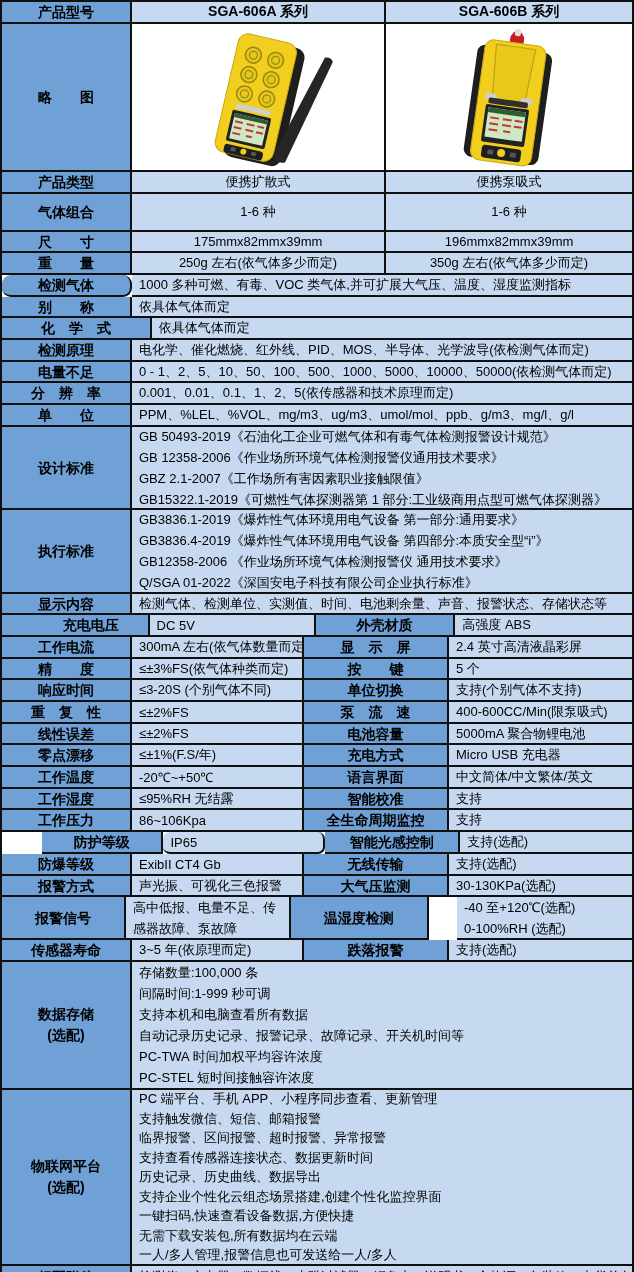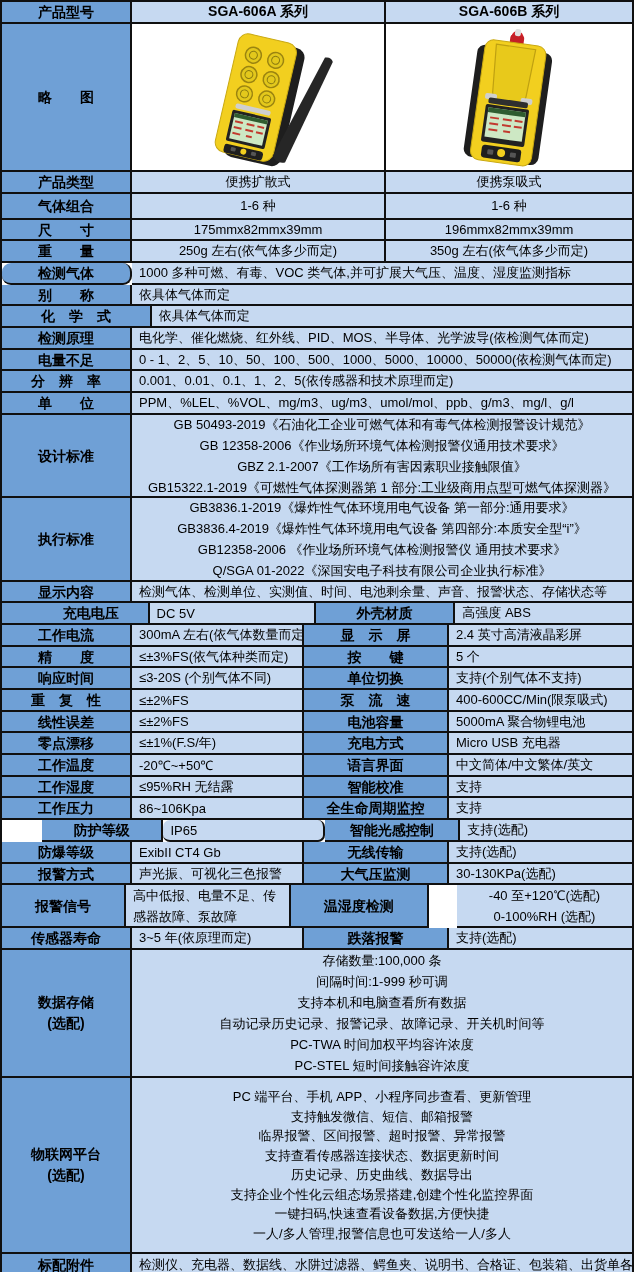--- a/index.html
+++ b/index.html
@@ -31,21 +31,21 @@
   }
   .val{
     background:#C6D9F1;
     font-size:13px;
     padding:0 7px;
   }
   .val.center{justify-content:center;text-align:center;padding:0 2px;}
   .val.bold{font-weight:bold;font-size:14px;}
   .white{background:#ffffff;justify-content:center;padding:0;}
   .lines{display:flex;flex-direction:column;justify-content:center;width:100%;}
-  .lines div{line-height:21px;white-space:nowrap;text-align:center;}
+  .lines div{line-height:21px;white-space:nowrap;}
   .oneline{white-space:nowrap;}
   .wraptext{white-space:normal;line-height:21px;}
   svg{display:block;}
 </style>
 </head>
 <body>
 
 <div class="wrap" id="spec-table">
     <div class="trow" style="height: 22px;">
       <div class="cell lab" style="width: 130px;">
@@ -144,21 +144,21 @@
       <div class="cell lab" style="width: 130px;">
         <span class="oneline">产品类型</span>
       </div>
       <div class="cell val center" style="width: 254px;">
         <span class="oneline">便携扩散式</span>
       </div>
       <div class="cell val center" style="width: 248px;">
         <span class="oneline">便携泵吸式</span>
       </div>
     </div>
-    <div class="trow" style="height: 26px;">
+    <div class="trow" style="height: 38px;">
       <div class="cell lab" style="width: 130px;">
         <span class="oneline">气体组合</span>
       </div>
       <div class="cell val center" style="width: 254px;">
         <span class="oneline">1-6 种</span>
       </div>
       <div class="cell val center" style="width: 248px;">
         <span class="oneline">1-6 种</span>
       </div>
     </div>
@@ -514,20 +514,21 @@
       </div>
       <div class="cell val" style="width: 502px;">
         <div class="lines">
           <div style="line-height: 19.5px;">PC 端平台、手机 APP、小程序同步查看、更新管理</div>
           <div style="line-height: 19.5px;">支持触发微信、短信、邮箱报警</div>
           <div style="line-height: 19.5px;">临界报警、区间报警、超时报警、异常报警</div>
           <div style="line-height: 19.5px;">支持查看传感器连接状态、数据更新时间</div>
           <div style="line-height: 19.5px;">历史记录、历史曲线、数据导出</div>
           <div style="line-height: 19.5px;">支持企业个性化云组态场景搭建,创建个性化监控界面</div>
           <div style="line-height: 19.5px;">一键扫码,快速查看设备数据,方便快捷</div>
+          <div style="line-height: 19.5px;">无需下载安装包,所有数据均在云端</div>
           <div style="line-height: 19.5px;">一人/多人管理,报警信息也可发送给一人/多人</div>
         </div>
       </div>
     </div>
     <div class="trow" style="height: 24px;">
       <div class="cell lab" style="width: 130px;">
         <span class="oneline">标配附件</span>
       </div>
       <div class="cell val" style="width: 502px;">
         <span class="oneline">检测仪、充电器、数据线、水阱过滤器、鳄鱼夹、说明书、合格证、包装箱、出货单各一份</span>

